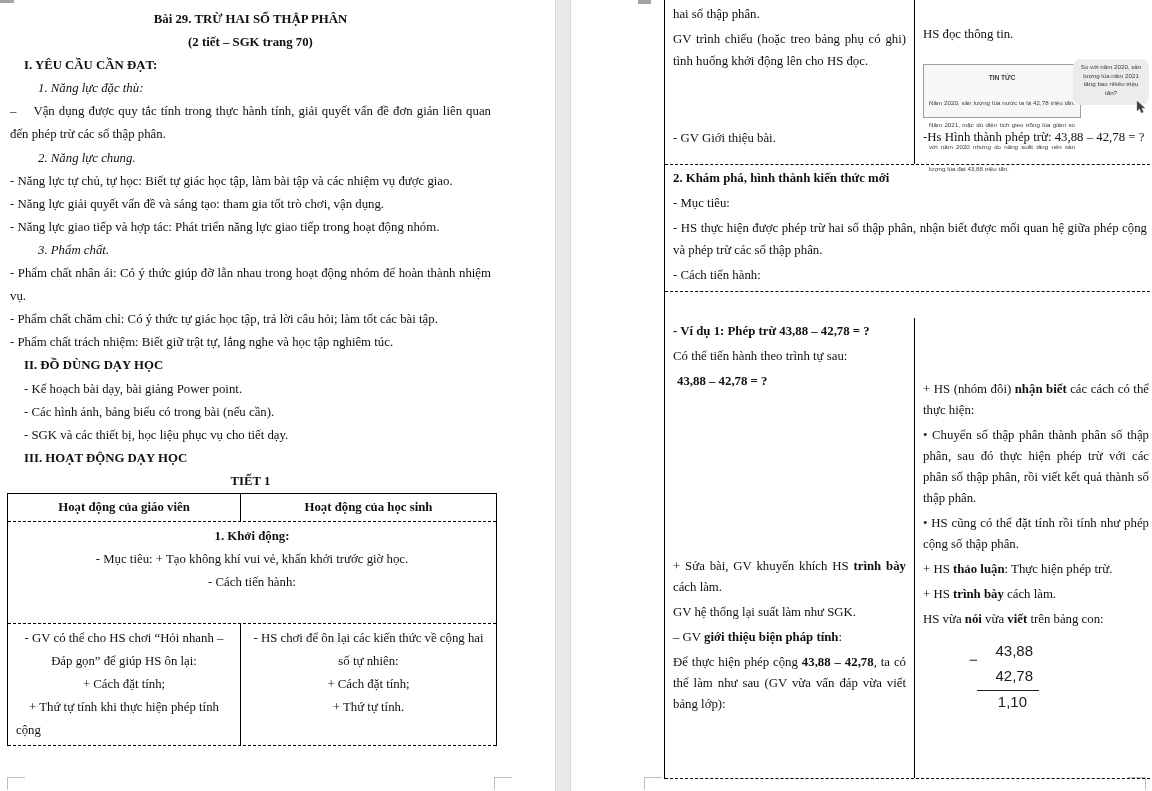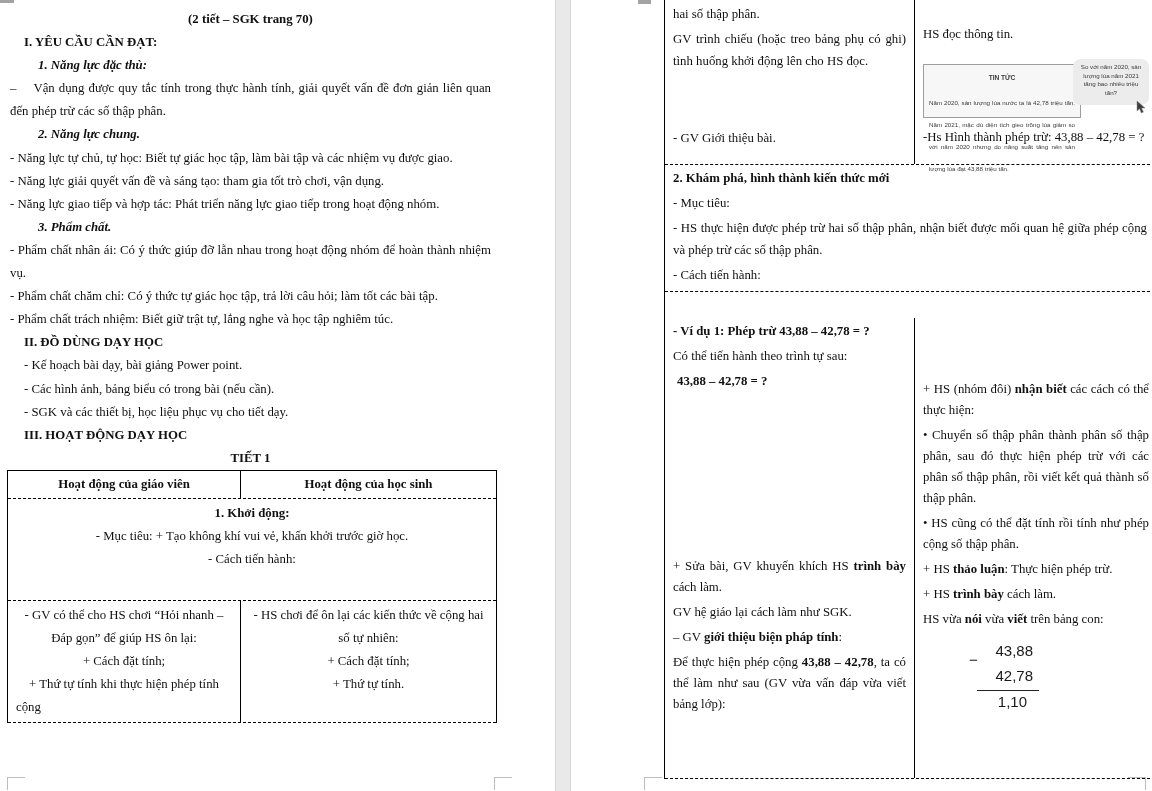--- a/index.html
+++ b/index.html
@@ -21,21 +21,21 @@
   .sliver-b { left:638px; top:0; width:13px; height:4px; }
   .corner-mark { position:absolute; width:18px; height:13px; top:777px; }
   .cm-tl { border-left:1px solid #bdbdbd; border-top:1px solid #bdbdbd; }
   .cm-tr { border-right:1px solid #bdbdbd; border-top:1px solid #bdbdbd; }
 
   
   .p1-content { padding:0 64px 0 10px; font-size:12.8px; line-height:23.1px; }
   .p1-content p { margin:0; }
   .t-center { text-align:center; }
   .bold { font-weight:bold; }
-  .bi { font-weight:bold; font-style:italic; }
+  .bi { font-weight:normal; font-style:italic; }
   .ind1 { padding-left:14px; }
   .ind2 { padding-left:28px; }
   .just { text-align:justify; }
   .tab { display:inline-block; width:17px; }
 
   
   .tcell { padding:3px 8px; }
   .cell-div { border-right:1px solid #000; }
   .dashed-b { border-bottom:1px dashed #000; }
 
@@ -82,20 +82,21 @@
   .sub-minus { position:absolute; left:0; top:11px; font-size:15px; }
   .sub-num { text-align:right; padding-right:12px; line-height:20px; margin:0; }
   .sub-line { border-top:1.6px solid #222; margin:1px 0 0 8px; width:62px; }
   .sub-result { text-align:right; padding-right:18px; line-height:20px; margin:1px 0 0 0; }
 </style>
 </head>
 <body>
 
 <div class="page page-left">
   <div class="p1-content">
+    <p class="t-center bold">Bài 29. TRỪ HAI SỐ THẬP PHÂN</p>
     <p class="t-center bold">(2 tiết – SGK trang 70)</p>
     <p class="bold ind1">I. YÊU CẦU CẦN ĐẠT:</p>
     <p class="bi ind2">1. Năng lực đặc thù:</p>
     <p class="just"><span>–</span><span class="tab"></span><span>Vận dụng được quy tắc tính trong thực hành tính, giải quyết vấn đề đơn giản liên quan đến phép trừ các số thập phân.</span></p>
     <p class="bi ind2">2. Năng lực chung.</p>
     <p>- Năng lực tự chủ, tự học: Biết tự giác học tập, làm bài tập và các nhiệm vụ được giao.</p>
     <p>- Năng lực giải quyết vấn đề và sáng tạo: tham gia tốt trò chơi, vận dụng.</p>
     <p>- Năng lực giao tiếp và hợp tác: Phát triển năng lực giao tiếp trong hoạt động nhóm.</p>
     <p class="bi ind2">3. Phẩm chất.</p>
     <p class="just">- Phẩm chất nhân ái: Có ý thức giúp đỡ lẫn nhau trong hoạt động nhóm để hoàn thành nhiệm vụ.</p>
@@ -169,21 +170,21 @@
       <p>- Cách tiến hành:</p>
     </div>
 
     <div class="r-row3 dashed-b">
       <div class="tcell cell-div">
         <p class="bold">- Ví dụ 1: Phép trừ 43,88 – 42,78 = ?</p>
         <p>Có thể tiến hành theo trình tự sau:</p>
         <p class="bold" style="padding-left:4px">43,88 – 42,78 = ?</p>
         <span class="spacer" style="height:160px"></span>
         <p class="just"><span>+ Sửa bài,  GV khuyến khích HS </span><span class="bold">trình bày</span><span> cách làm.</span></p>
-        <p>GV hệ giáo lại cách làm như SGK.</p>
+        <p>GV hệ thống lại suất làm như SGK.</p>
         <p><span>– GV </span><span class="bold">giới thiệu biện pháp tính</span><span>:</span></p>
         <p class="just"><span>Để thực hiện phép cộng </span><span class="bold">43,88 – 42,78</span><span>, ta có thể làm như sau (GV vừa vấn đáp vừa viết bảng lớp):</span></p>
       </div>
       <div class="tcell">
         <span class="spacer" style="height:58px"></span>
         <p class="just"><span>+ HS (nhóm đôi) </span><span class="bold">nhận biết</span><span> các cách có thể thực hiện:</span></p>
         <p class="just">• Chuyển số thập phân thành phân số thập phân, sau đó thực hiện phép trừ với các phân số thập phân, rồi viết kết quả thành số thập phân.</p>
         <p class="just">• HS cũng có thể đặt tính rồi tính như phép cộng số thập phân.</p>
         <p><span>+ HS </span><span class="bold">thảo luận</span><span>: Thực hiện phép trừ.</span></p>
         <p><span>+ HS </span><span class="bold">trình bày</span><span> cách làm.</span></p>

